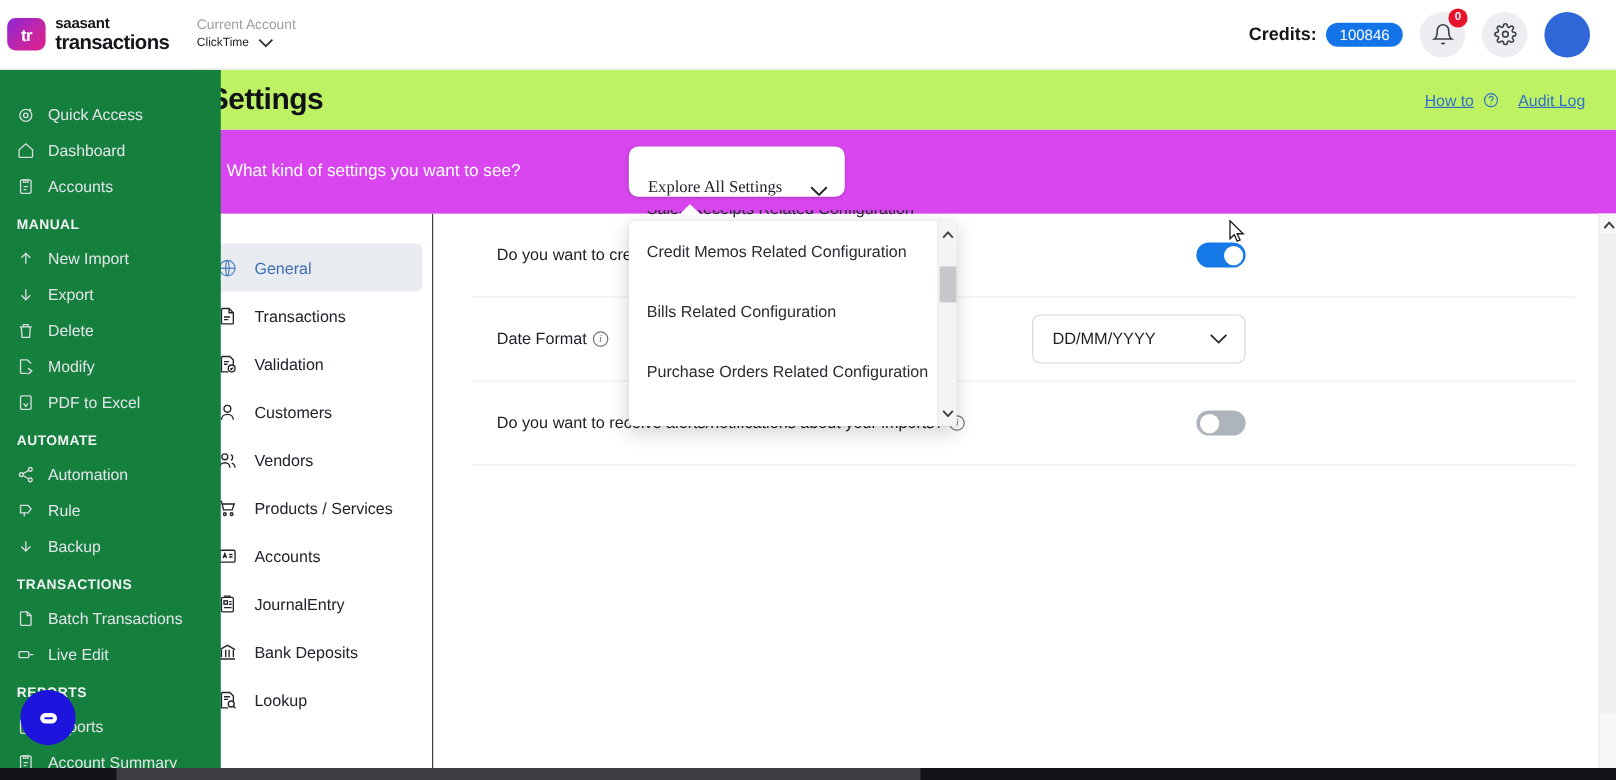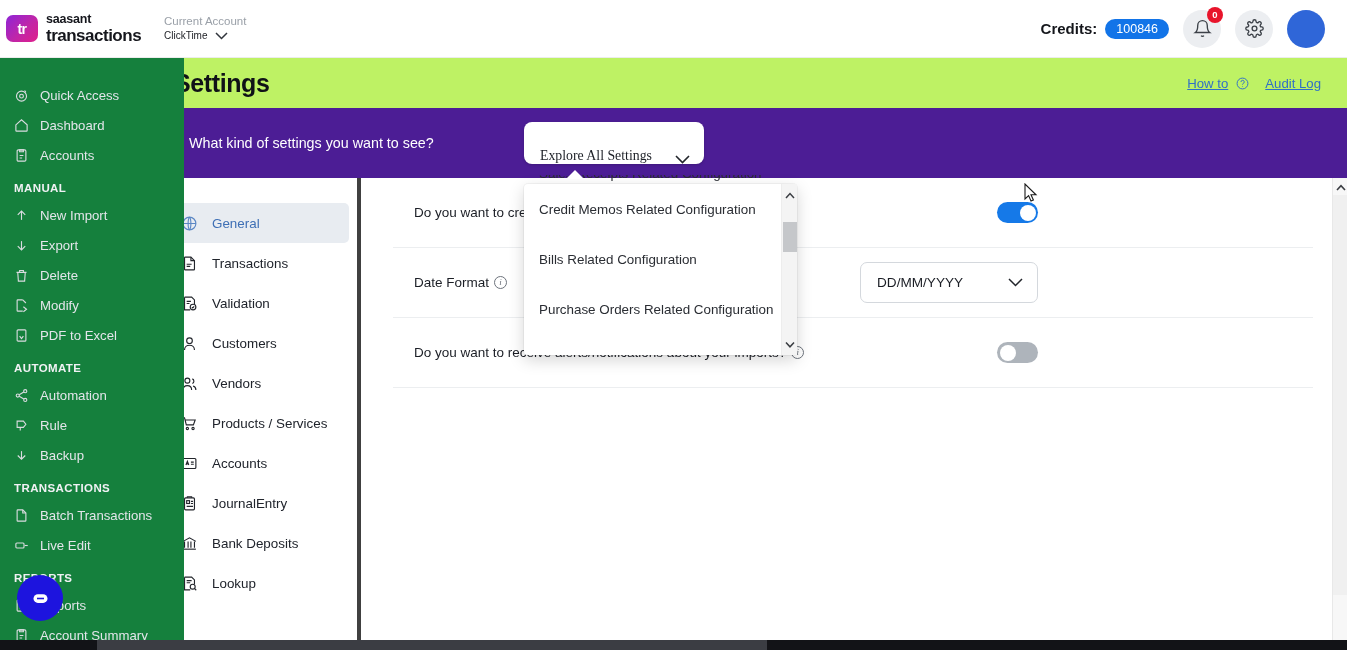--- a/index.html
+++ b/index.html
@@ -61,38 +61,38 @@
     background: #bef264; display: flex; align-items: center; padding: 0 26px 0 18px; z-index: 20;
   }
   .page-title { font-size: 25px; font-weight: 700; color: #101217; letter-spacing: -0.4px; }
   .head-links { margin-left: auto; display: flex; align-items: center; gap: 16px; }
   .hlink { font-size: 13.2px; color: #3070c6; text-decoration: underline; cursor: pointer;
            display: flex; align-items: center; gap: 8px; }
 
   
   .banner {
     position: absolute; top: 108px; left: 156px; width: 1191px; height: 70px;
-    background: #4c1d95; display: flex; align-items: center; padding-left: 33px; z-index: 15;
+    background: #d946ef; display: flex; align-items: center; padding-left: 33px; z-index: 15;
   }
   .banner-q { color: #fff; font-size: 14.3px; }
   .explore-select {
     position: absolute; left: 368px; top: 14px; width: 180px; height: 42px; background: #fff;
     border-radius: 8px; display: flex; align-items: flex-end; justify-content: space-between;
     padding: 0 14px 0 16px; cursor: pointer; box-shadow: 0 1px 3px rgba(0,0,0,.18); font-family: Liberation Serif, serif;
   }
   .explore-select span { font-size: 13.8px; color: #1c1f26; }
 
   
   .content-bg {
     position: absolute; top: 178px; left: 156px; width: 1191px; height: 464px;
     background: #fff; z-index: 10;
   }
   .tabs-panel {
     position: absolute; top: 178px; left: 157px; width: 204px; height: 464px;
-    background: #fff; border-right: 4px solid #404040; padding-top: 25px; z-index: 12; overflow: hidden;
+    background: #fff; border-right: 1px solid #404040; padding-top: 25px; z-index: 12; overflow: hidden;
   }
   .tab-item { display: flex; align-items: center; gap: 14px; height: 40px; margin: 0 8px;
               padding-left: 16px; border-radius: 5px; font-size: 13.4px; color: #20242c; cursor: pointer; }
   .tab-item.active { background: #e8ecf1; color: #3e6fb5; }
   .tab-item svg { flex: 0 0 auto; }
 
   
   .settings-body { position: absolute; top: 178px; left: 393px; width: 920px; height: 464px; z-index: 11; }
   .srow { display: flex; align-items: center; border-bottom: 1px solid #eceef0;
           padding: 0 0 0 21px; min-height: 70px; }

